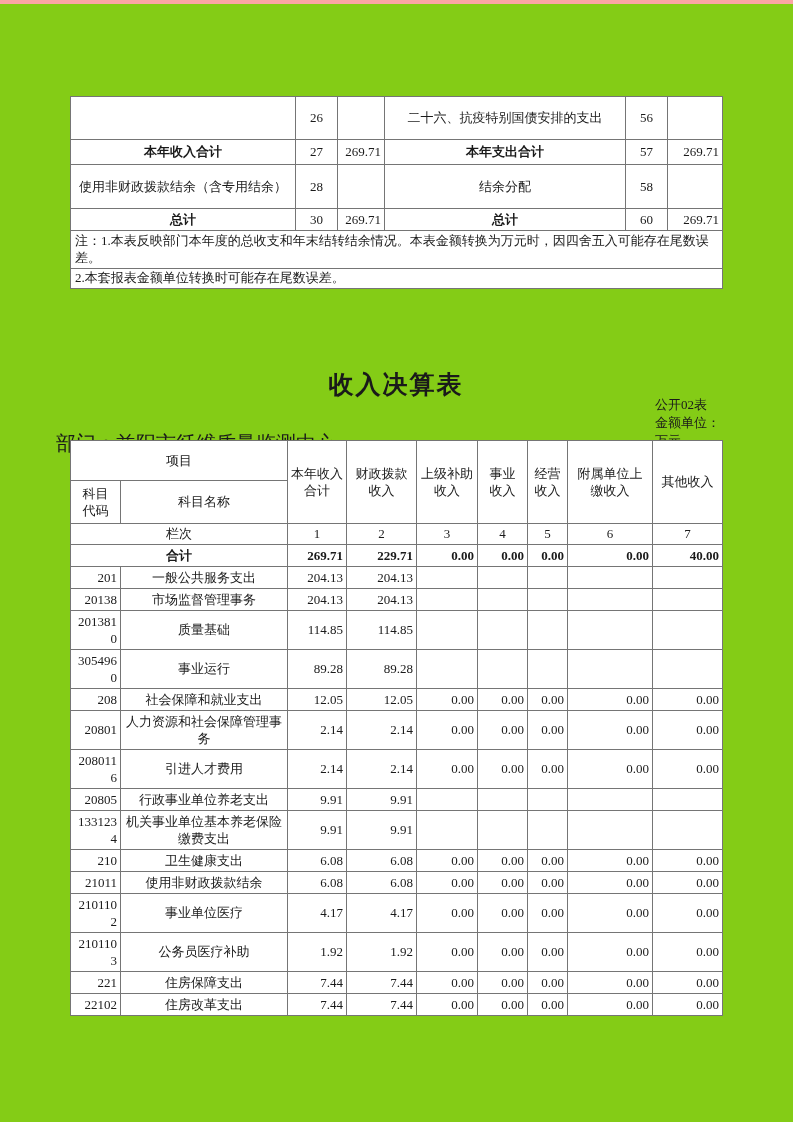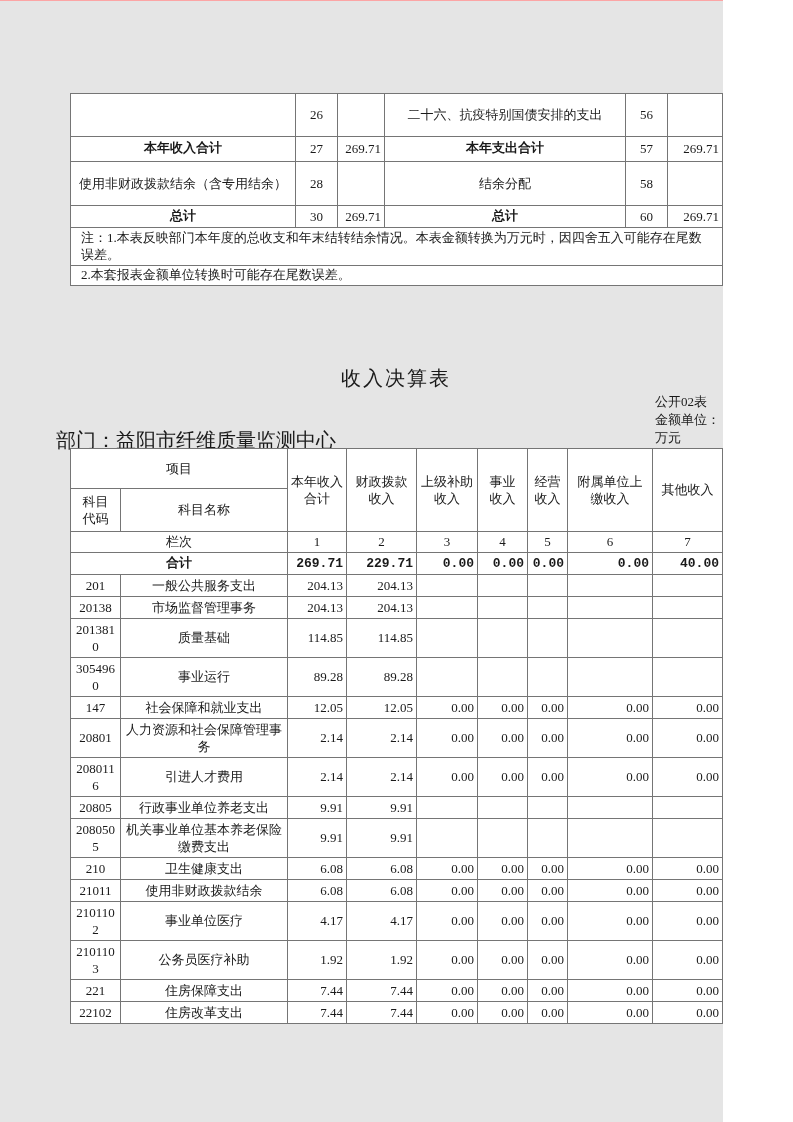--- a/index.html
+++ b/index.html
@@ -2,42 +2,42 @@
 <html><head>
 <meta charset="utf-8">
 <style>
   * { margin:0; padding:0; box-sizing:border-box; }
   html,body { background:#ffffff; }
   body {
     width:793px; height:1122px; position:relative;
     font-family:"Liberation Serif","DejaVu Serif",serif;
     color:#1a1a1a;
   }
-  .page { position:absolute; inset:0; width:723px; height:1122px; background:#e5e5e5; border-top:1px solid #fca5a5; overflow:hidden; }
+  .page { position:absolute; inset:0; width:793px; height:1122px; background:#84cc16; border-top:4px solid #fca5a5; overflow:hidden; }
 
   table { border-collapse:collapse; table-layout:fixed; position:absolute; background:#fff; }
   td {
     border:1px solid #757575;
     font-size:13px; line-height:1.32;
     padding:0 3px; vertical-align:middle; overflow:hidden;
   }
   .t1 { left:70px; top:92px; width:652px; }
-  .t2 { left:70px; top:447px; width:652px;padding-left:28px; }
+  .t2 { left:70px; top:436px; width:652px;padding-left:28px; }
 
   .lbl  { text-align:center; }
   .ctr  { text-align:center; }
   .num  { text-align:right; }
-  .bold { font-weight:bold;font-family:Liberation Mono, monospace; }
-  .code { text-align:center; word-break:break-all; }
+  .bold { font-weight:bold; }
+  .code { text-align:right; word-break:break-all; }
   .hdr  { text-align:center; white-space:pre-line; }
-  .note { text-align:left; padding:1px 10px; line-height:1.28; }
+  .note { text-align:left; padding:1px 4px; line-height:1.28; }
 
   .title {
     position:absolute; left:70px; top:364px; width:652px;
-    text-align:center; font-size:20px; font-weight:normal; letter-spacing:2px;
+    text-align:center; font-size:25px; font-weight:bold; letter-spacing:2px;
   }
   .meta { position:absolute; left:655px; top:392px; font-size:13px; line-height:18px; text-align:left; }
   .dept { position:absolute; left:56px; top:426px; font-size:20px; }
 </style>
 </head>
 <body>
 
 <div class="page">
 
   <table class="t1">
@@ -192,21 +192,21 @@
         <td class="lbl">事业运行</td>
         <td class="num">89.28</td>
         <td class="num">89.28</td>
         <td class="num"></td>
         <td class="num"></td>
         <td class="num"></td>
         <td class="num"></td>
         <td class="num"></td>
       </tr>
       <tr style="height:22px">
-        <td class="code">147</td>
+        <td class="code">208</td>
         <td class="lbl">社会保障和就业支出</td>
         <td class="num">12.05</td>
         <td class="num">12.05</td>
         <td class="num">0.00</td>
         <td class="num">0.00</td>
         <td class="num">0.00</td>
         <td class="num">0.00</td>
         <td class="num">0.00</td>
       </tr>
       <tr style="height:39px">
@@ -236,21 +236,21 @@
         <td class="lbl">行政事业单位养老支出</td>
         <td class="num">9.91</td>
         <td class="num">9.91</td>
         <td class="num"></td>
         <td class="num"></td>
         <td class="num"></td>
         <td class="num"></td>
         <td class="num"></td>
       </tr>
       <tr style="height:39px">
-        <td class="code">2080505</td>
+        <td class="code">1331234</td>
         <td class="lbl">机关事业单位基本养老保险缴费支出</td>
         <td class="num">9.91</td>
         <td class="num">9.91</td>
         <td class="num"></td>
         <td class="num"></td>
         <td class="num"></td>
         <td class="num"></td>
         <td class="num"></td>
       </tr>
       <tr style="height:22px">

